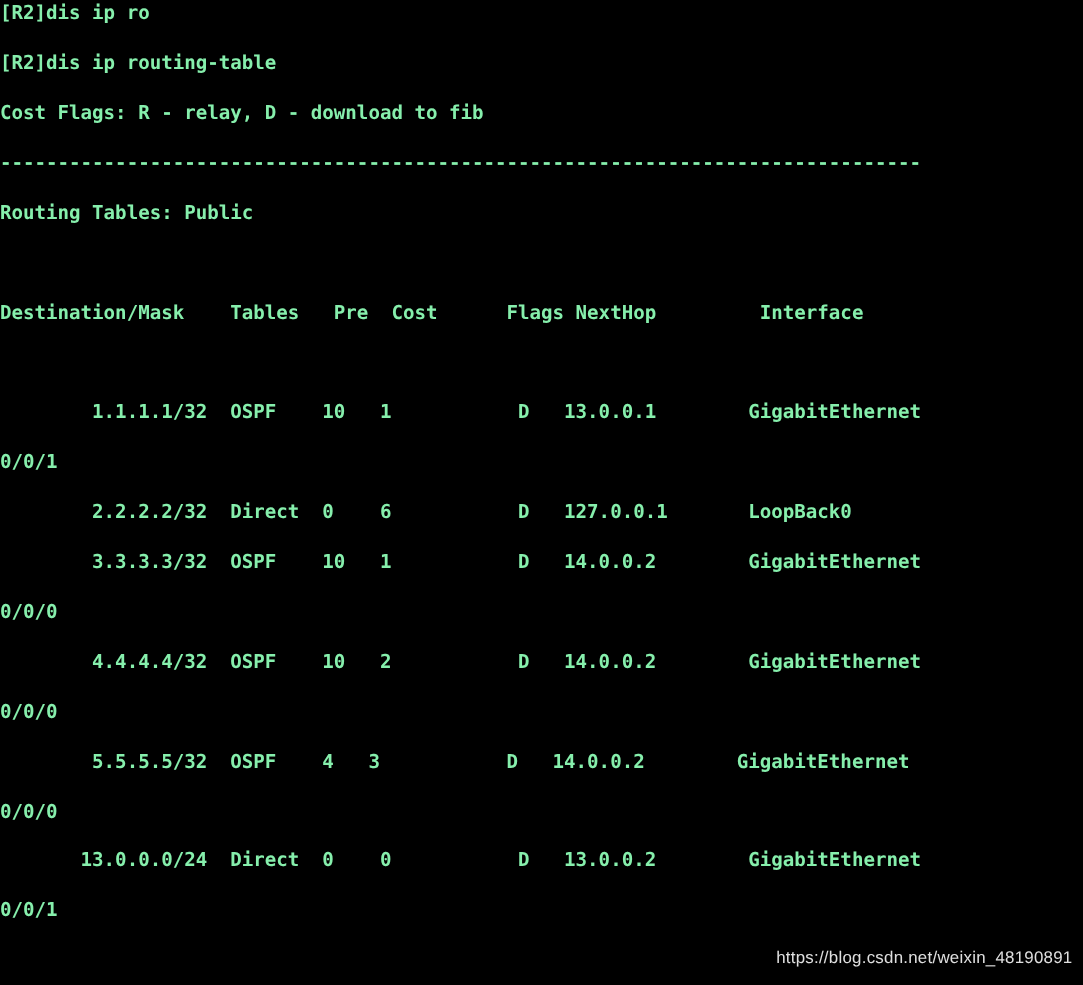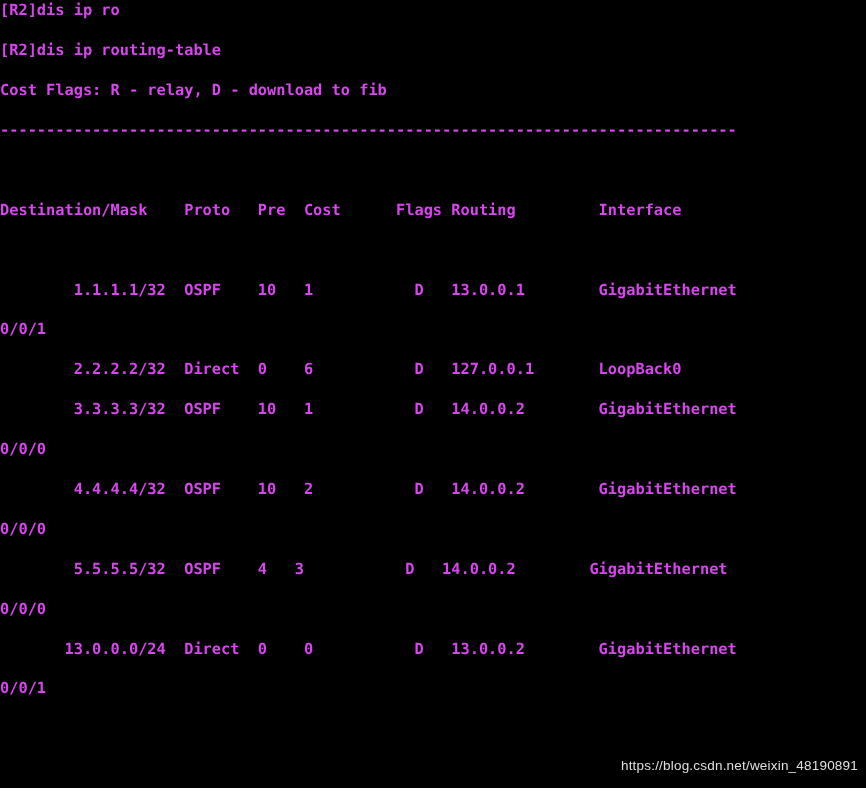--- a/index.html
+++ b/index.html
@@ -37,21 +37,21 @@
     font-size: 15.3px;
     line-height: 19.95px;
     color: #d7d700;
     font-weight: bold;
     text-rendering: geometricPrecision;
   }
   .tline {
     display: block;
     white-space: pre;
     height: 19.95px;
-    color: #d946ef;
+    color: #86efac;
   }
   .tline.blank {
     color: transparent;
   }
   #watermark {
     position: absolute;
     right: 8px;
     top: 758px;
     font-family: "Liberation Sans", "DejaVu Sans", sans-serif;
     font-size: 13.5px;
@@ -74,22 +74,23 @@
 </style>
 </head>
 <body>
 
 <div id="terminal">
 
   <pre id="screen"><span class="tline">[R2]dis ip ro</span>
 <span class="tline">[R2]dis ip routing-table</span>
 <span class="tline">Cost Flags: R - relay, D - download to fib</span>
 <span class="tline">--------------------------------------------------------------------------------</span>
+<span class="tline">Routing Tables: Public</span>
 <span class="tline blank"></span>
-<span class="tline">Destination/Mask    Proto   Pre  Cost      Flags Routing         Interface</span>
+<span class="tline">Destination/Mask    Tables   Pre  Cost      Flags NextHop         Interface</span>
 <span class="tline blank"></span>
 <span class="tline">        1.1.1.1/32  OSPF    10   1           D   13.0.0.1        GigabitEthernet</span>
 <span class="tline">0/0/1</span>
 <span class="tline">        2.2.2.2/32  Direct  0    6           D   127.0.0.1       LoopBack0</span>
 <span class="tline">        3.3.3.3/32  OSPF    10   1           D   14.0.0.2        GigabitEthernet</span>
 <span class="tline">0/0/0</span>
 <span class="tline">        4.4.4.4/32  OSPF    10   2           D   14.0.0.2        GigabitEthernet</span>
 <span class="tline">0/0/0</span>
 <span class="tline">        5.5.5.5/32  OSPF    4   3           D   14.0.0.2        GigabitEthernet</span>
 <span class="tline">0/0/0</span>

